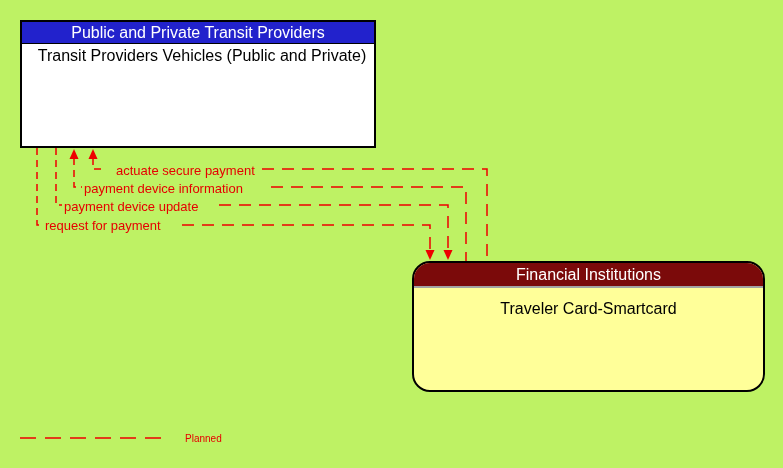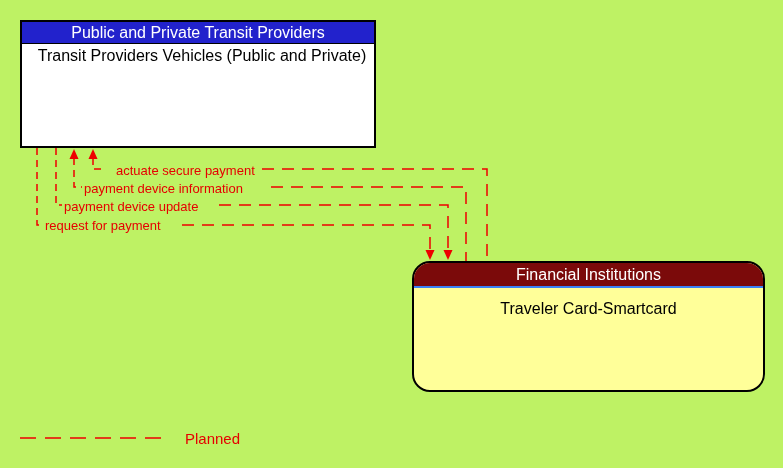--- a/index.html
+++ b/index.html
@@ -45,21 +45,21 @@
     border-radius: 18px;
     overflow: hidden;
   }
   .financial-box .box-header {
     background: #7B0A0A;
     color: #ffffff;
     height: 23px;
     line-height: 23px;
     text-align: center;
     font-size: 16px;
-    border-bottom: 2px solid #3b82f6;
+    border-bottom: 2px solid #a3a3a3;
     white-space: nowrap;
   }
   .financial-box .box-body {
     color: #000000;
     text-align: center;
     font-size: 16px;
     padding-top: 12px;
   }
   .flow-layer {
     position: absolute;
@@ -73,21 +73,21 @@
     font-size: 13px;
     white-space: nowrap;
     transform: translateY(-50%);
     line-height: 13px;
   }
   .legend-label {
     position: absolute;
     left: 185px; top: 438px;
     transform: translateY(-50%);
     color: #E60000;
-    font-size: 15px;
+    font-size: 10px;
     white-space: nowrap;
     text-align: center;
   }
   .flow-stroke {
     stroke: #EE0000;
     stroke-width: 1.5;
     fill: none;
   }
   .dashed { stroke-dasharray: 12 8; }
   .dashed-sm { stroke-dasharray: 7 5; }

